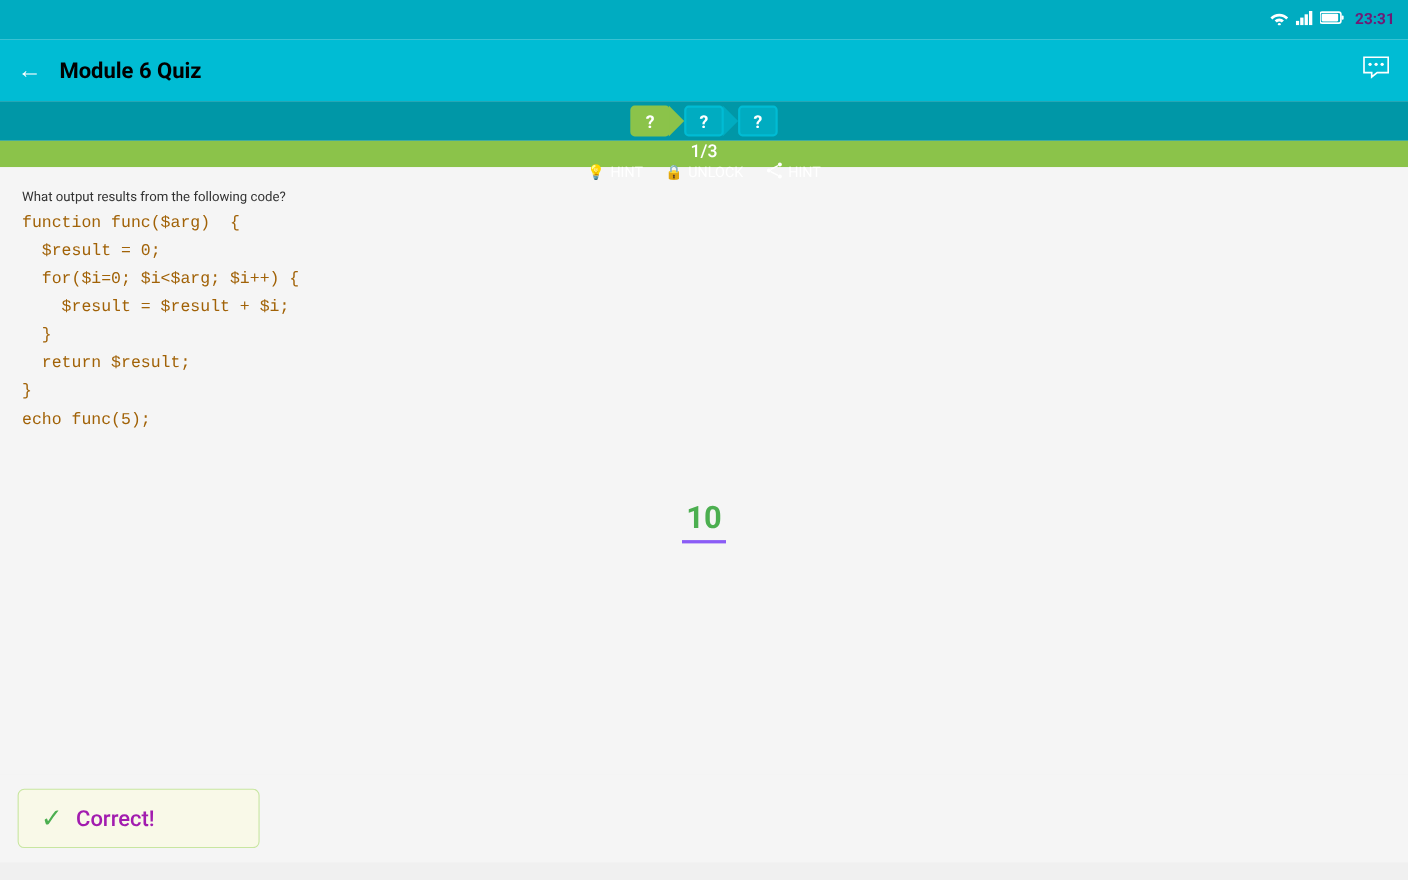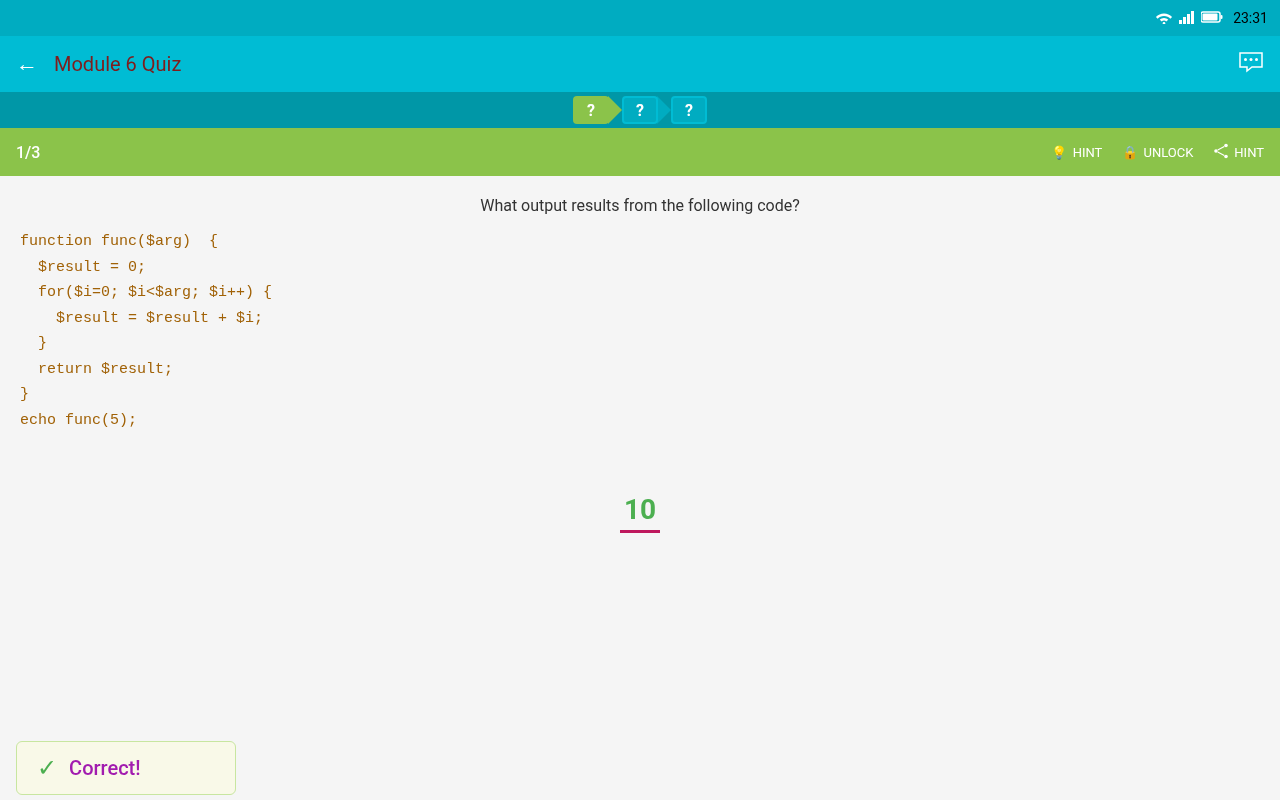--- a/index.html
+++ b/index.html
@@ -33,23 +33,23 @@
       align-items: center;
       padding: 0 16px;
       gap: 16px;
     }
     .navbar-back {
       color: white;
       font-size: 22px;
       cursor: pointer;
     }
     .navbar-title {
-      color: #7f1d1d;
+      color: #000000;
       font-size: 20px;
-      font-weight: 400;
+      font-weight: 700;
       flex: 1;
     }
     .navbar-chat {
       color: white;
       font-size: 22px;
     }
 
     
     .progress-area {
       width: 100%;
@@ -99,26 +99,27 @@
     .step-arrow.active {
       border-left: 14px solid #8bc34a;
     }
     .step-arrow.inactive {
       border-left: 14px solid #00acc1;
     }
 
     
     .counter-bar {
       width: 100%;
-      height: 48px;
+      height: 24px;
       background: #8bc34a;
       display: flex;
       align-items: center;
       justify-content: space-between;
       padding: 0 16px;
+      flex-direction: column;
     }
     .counter-text {
       color: white;
       font-size: 16px;
       font-weight: 500;
     }
     .counter-actions {
       display: flex;
       align-items: center;
       gap: 20px;
@@ -135,44 +136,43 @@
     
     .main-content {
       width: 100%;
       height: calc(800px - 36px - 56px - 36px - 40px - 80px);
       background: #f5f5f5;
       padding: 20px 20px;
       overflow-y: auto;
     }
 
     .question-text {
-      font-size: 16px;
+      font-size: 12px;
       color: #333;
-      margin-bottom: 14px;
-      text-align: center;
+      margin-bottom: 4px;
     }
     .code-block {
       font-family: 'Courier New', Courier, monospace;
       font-size: 15px;
       color: #a16207;
       line-height: 1.7;
       white-space: pre;
     }
 
     .answer-area {
       display: flex;
       justify-content: center;
       align-items: center;
       margin-top: 60px;
     }
     .answer-value {
       font-size: 28px;
       font-weight: bold;
       color: #4caf50;
-      border-bottom: 3px solid #be185d;
+      border-bottom: 3px solid #8b5cf6;
       padding-bottom: 4px;
       min-width: 40px;
       text-align: center;
     }
 
     
     .bottom-area {
       width: 100%;
       height: 80px;
       background: #f5f5f5;
@@ -222,21 +222,21 @@
         <rect x="12" y="1" width="3" height="13"></rect>
       </svg>
     </span>
     <span>
       <svg width="22" height="12" viewBox="0 0 22 12" fill="white">
         <rect x="0" y="1" width="19" height="10" rx="2" stroke="white" stroke-width="1.5" fill="none"></rect>
         <rect x="1.5" y="2.5" width="15" height="7" rx="1" fill="white"></rect>
         <rect x="19.5" y="4" width="2" height="4" rx="1" fill="white"></rect>
       </svg>
     </span>
-    <span style="color:#000000;font-size:14px;font-weight:400;margin-left:4px;">23:31</span>
+    <span style="color:#701a75;font-size:14px;font-weight:700;margin-left:4px;">23:31</span>
   </div>
 </div>
 
 <div class="navbar">
   <span class="navbar-back">←</span>
   <span class="navbar-title">Module 6 Quiz</span>
   <span class="navbar-chat">
     <svg width="26" height="22" viewBox="0 0 26 22" fill="white">
       <path d="M2 2h22v14H14l-5 4v-4H2V2z" stroke="white" stroke-width="1.5" fill="none"></path>
       <rect x="6" y="7" width="3" height="3" rx="1.5" fill="white"></rect>

